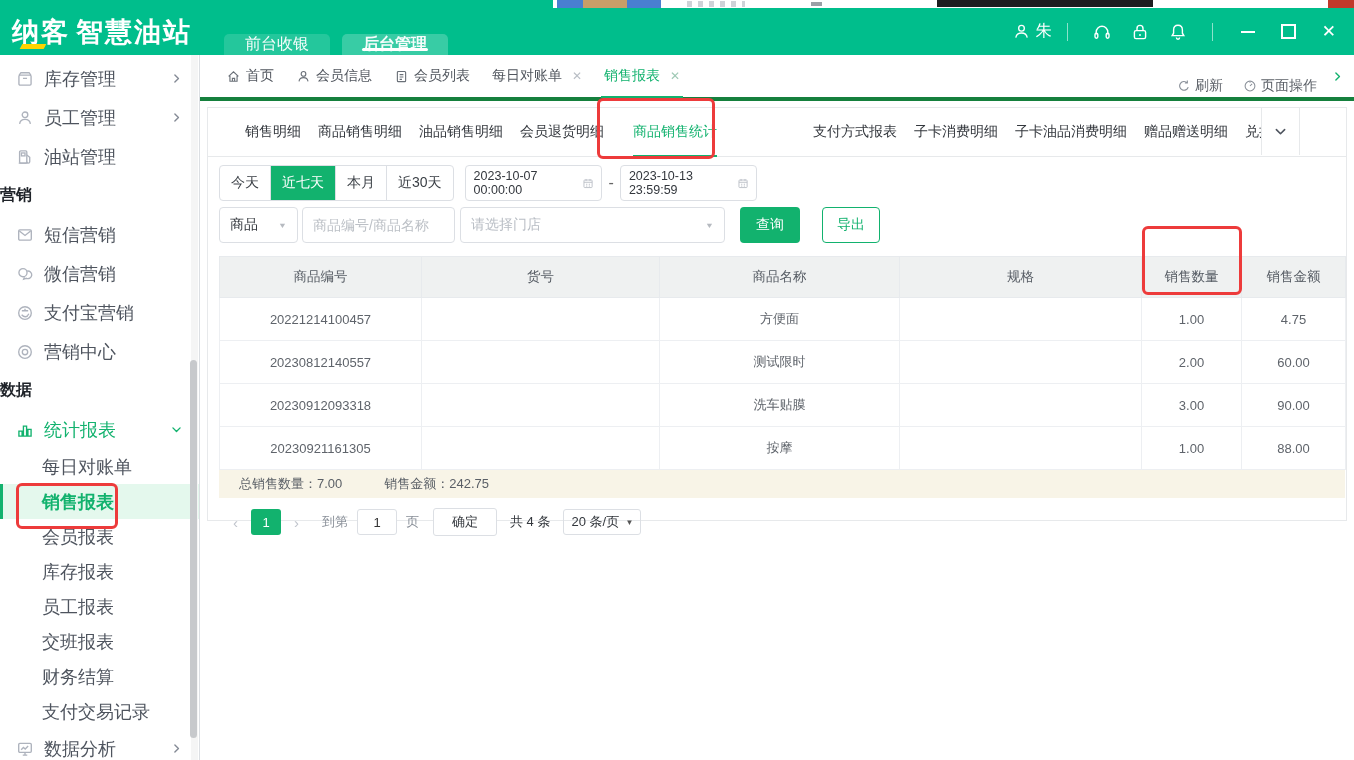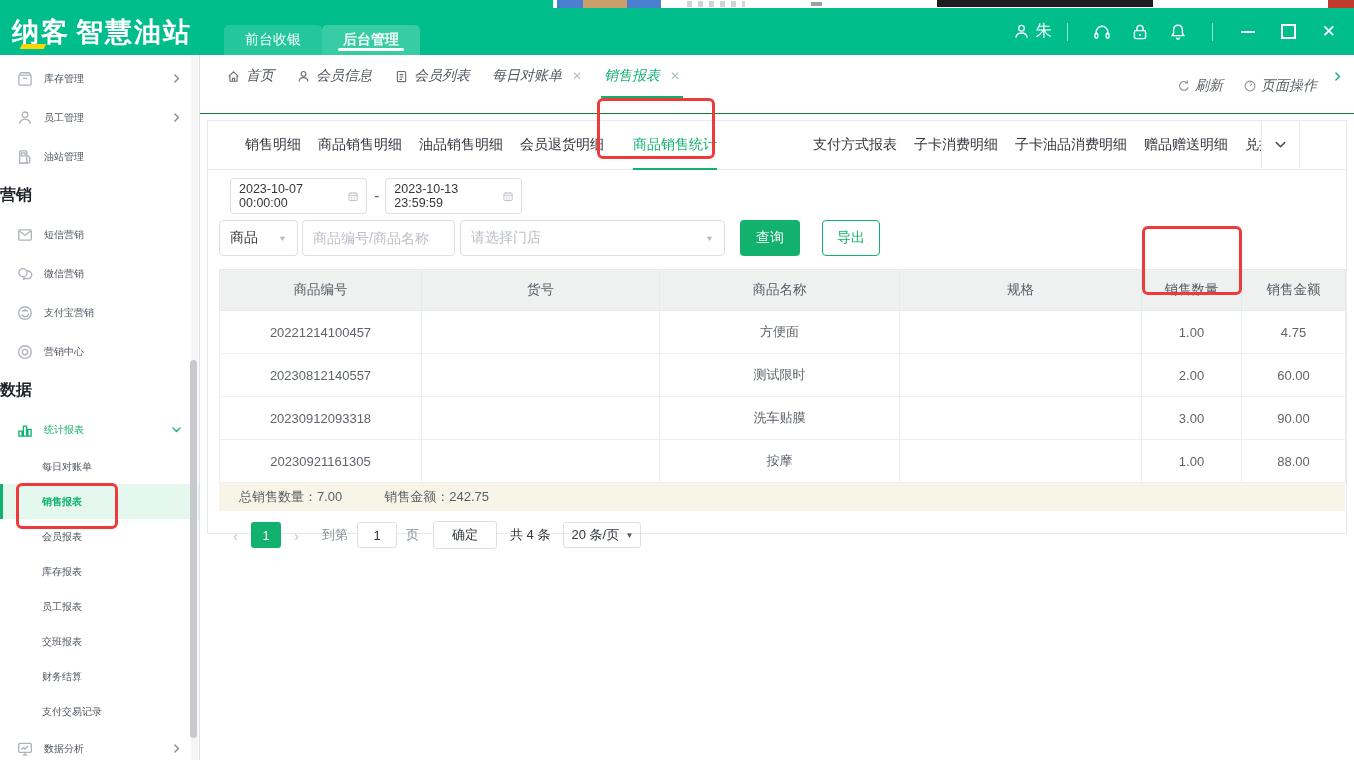--- a/index.html
+++ b/index.html
@@ -20,59 +20,59 @@
   .ts-red{position:absolute;right:0;top:0;width:26px;height:8px;background:#c0392b;}
 
   
   .appbar{height:47px;background:#00be8c;display:flex;align-items:stretch;position:relative;color:#fff;}
   .logo{display:flex;align-items:center;font-size:27px;font-weight:bold;letter-spacing:2px;
     margin-left:12px;width:212px;flex:none;}
   .logo .logo-a{position:relative;margin-right:6px;}
   .logo .logo-a::after{content:'';position:absolute;left:9px;bottom:1px;width:24px;height:5px;
     background:#ffd400;transform:skewX(-28deg);}
   .appnav{display:flex;align-items:flex-end;}
-  .appnav-tab{height:30px;display:flex;align-items:center;padding:0 21px;font-size:14px;
-    background:rgba(255,255,255,.14);border-radius:5px 5px 0 0;position:relative;
+  .appnav-tab{height:21px;display:flex;align-items:center;padding:0 21px;font-size:16px;
+    background:rgba(255,255,255,.14);border-radius:5px 5px 0 0;margin-right:12px;position:relative;
     color:rgba(255,255,255,.95);cursor:pointer;}
   .appnav-tab.active{background:rgba(255,255,255,.22);font-weight:bold;}
   .appnav-tab.active::after{content:'';position:absolute;left:50%;transform:translateX(-50%);
     bottom:4px;width:66px;height:3px;background:#fff;border-radius:2px;}
   .appbar-right{position:absolute;right:12px;top:0;height:47px;display:flex;align-items:center;}
   .abr-user{display:flex;align-items:center;font-size:16px;gap:5px;}
   .abr-user .icn{width:19px;height:19px;}
   .abr-sep{width:1px;height:18px;background:rgba(255,255,255,.55);margin:0 15px;}
   .abr-ic{width:20px;height:20px;margin:0 9px;cursor:pointer;}
   .win{display:flex;align-items:center;}
   .win-min{width:14px;height:2px;background:#fff;margin:0 13px;cursor:pointer;}
   .win-max{width:11px;height:11px;border:2px solid #fff;margin:0 13px;cursor:pointer;}
   .win-close{font-size:17px;margin:0 6px 0 13px;cursor:pointer;line-height:1;}
 
   
   .main-row{display:flex;height:705px;}
   .sidebar{width:200px;flex:none;box-sizing:border-box;border-right:1px solid #dcdfe3;
     position:relative;padding-top:4px;overflow:hidden;background:#fff;}
   .sb-item{display:flex;align-items:center;height:39px;padding:0 16px;color:#4e545e;
-    font-size:10px;cursor:pointer;text-align:right;}
+    font-size:18px;cursor:pointer;text-align:right;}
   .sb-item .sb-icn{width:18px;height:18px;margin-right:10px;color:#aeb3bd;flex:none;}
   .sb-chev{margin-left:auto;width:13px;height:13px;color:#848a95;flex:none;}
   .sb-section{height:39px;display:flex;align-items:center;font-size:16px;
     font-weight:bold;color:#1f2329;}
   .sb-item.sub{height:35px;padding-left:42px;}
   .sb-item.group-active{color:#12b26e;}
   .sb-item.group-active .sb-icn,.sb-item.group-active .sb-chev{color:#12b26e;}
   .sb-item.sub.active{background:#e4f8ed;color:#12b26e;font-weight:bold;position:relative;}
   .sb-item.sub.active::before{content:'';position:absolute;left:0;top:0;bottom:0;width:3px;background:#12b26e;}
   .sb-track{position:absolute;top:0;right:1px;width:7px;height:705px;background:#f5f5f5;}
   .sb-thumb{position:absolute;top:305px;right:1px;width:7px;height:378px;background:#c7c9cc;border-radius:4px;}
 
   .content{flex:1;min-width:0;display:flex;flex-direction:column;background:#fff;}
 
   
-  .tabstrip{height:42px;flex:none;border-bottom:1px solid #15803d;display:flex;align-items:center;
-    padding:0 10px 16px 26px;position:relative;background:#fff;font-style:italic;}
+  .tabstrip{height:42px;flex:none;border-bottom:4px solid #15803d;display:flex;align-items:center;
+    padding:0 10px 0 26px;position:relative;background:#fff;}
   .ts-tab{display:flex;align-items:center;gap:5px;font-size:14px;color:#51565e;margin-right:22px;
     height:42px;position:relative;cursor:pointer;white-space:nowrap;}
   .ts-tab .t-icn{width:15px;height:15px;color:#6a7078;}
   .ts-close{color:#b9bec5;font-size:12px;margin-left:5px;}
   .ts-tab.active{color:#12b26e;}
   .ts-tab.active .ts-close{color:#9fc9b5;}
   .ts-tab.active::after{content:'';position:absolute;left:-3px;right:-3px;bottom:-1px;height:2px;background:#12b26e;}
   .ts-right{margin-left:auto;display:flex;align-items:center;color:#5a5f66;font-size:14px;}
   .ts-action{display:flex;align-items:center;gap:4px;margin-left:20px;cursor:pointer;margin-top:19px;}
   .ts-action .a-icn{width:14px;height:14px;color:#8a9099;}
@@ -430,20 +430,26 @@
             <div class="subtab-more">
             <span class="icn" id="ic-chevdown-box">
                 <svg viewBox="0 0 16 16">
                   <path d="m3.6 6 4.4 4.4L12.4 6" fill="none" stroke="currentColor" stroke-width="1.7" stroke-linecap="round" stroke-linejoin="round"></path>
                 </svg>
               </span>
           </div>
         </div>
 
         <div class="frow1">
+          <div class="quick-group" id="quickgroup">
+              <div class="quick">今天</div>
+              <div class="quick active">近七天</div>
+              <div class="quick">本月</div>
+              <div class="quick">近30天</div>
+            </div>
           <div class="dateinput">
             <span>2023-10-07 00:00:00</span>
             <span class="icn cal" id="ic-cal1">
                 <svg viewBox="0 0 16 16">
                   <rect x="2.6" y="3.4" width="10.8" height="10" rx="1" fill="none" stroke="currentColor" stroke-width="1.2"></rect>
                   <path d="M2.6 6.4h10.8M5.4 2v2.6M10.6 2v2.6M5.4 9h1.6M9 9h1.6M5.4 11.4h1.6M9 11.4h1.6" fill="none" stroke="currentColor" stroke-width="1.2"></path>
                 </svg>
               </span>
           </div>
           <span class="range-dash">-</span>

